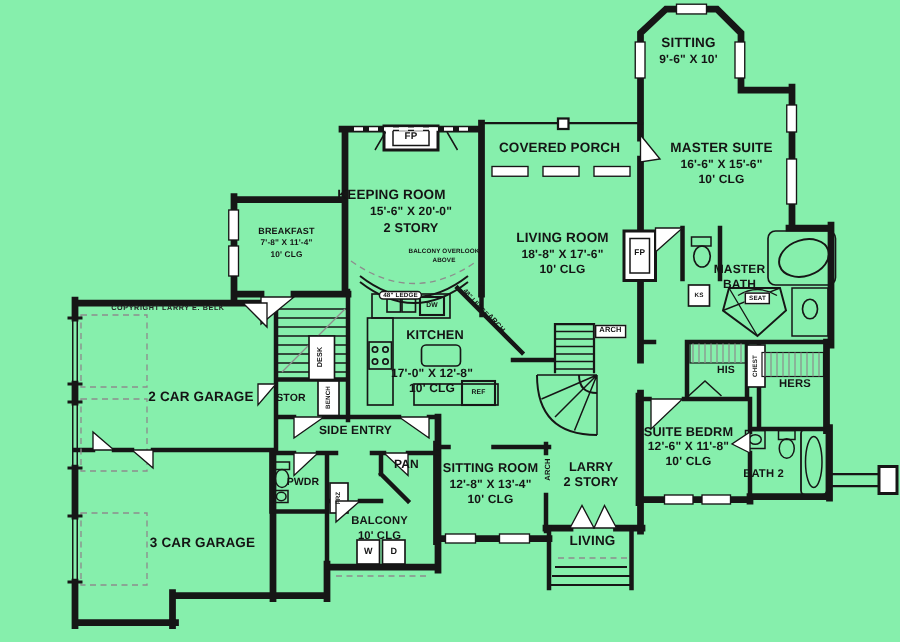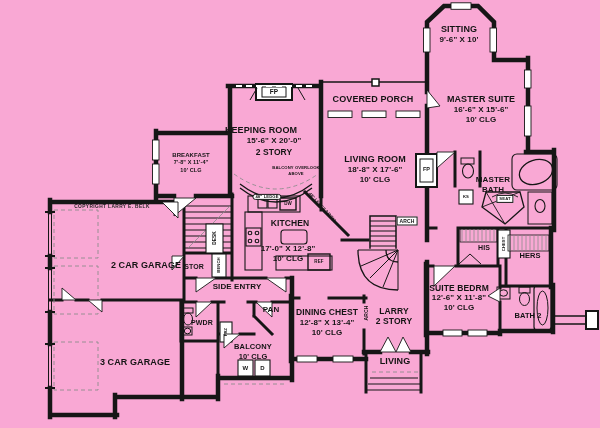--- a/index.html
+++ b/index.html
@@ -1,16 +1,16 @@
 <!DOCTYPE html>
 <html><head>
 <meta charset="utf-8">
 <style>
   html,body{margin:0;padding:0;background:#fff;}
-  #plan{position:relative;width:600px;height:428px;background:#f9a8d4;overflow:hidden;
+  #plan{position:relative;width:600px;height:428px;background:#86efac;overflow:hidden;
         font-family:"Liberation Sans",sans-serif;}
   #plan svg{position:absolute;left:0;top:0;}
   .lbl{position:absolute;transform:translate(-50%,-50%);font-weight:700;color:#141414;
        white-space:nowrap;line-height:1;letter-spacing:0.1px;}
   .v{transform:translate(-50%,-50%) rotate(-90deg);}
   .d48{transform:translate(-50%,-50%) rotate(48deg);}
   .bx{border:1px solid #161616;background:#fff;padding:1px 2px;}
   .rd{border:1px solid #161616;background:#fff;padding:0 2px;border-radius:4px;}
   .cp{font-weight:600;letter-spacing:0.4px;color:#222;}
 </style>
@@ -222,45 +222,45 @@
 <div class="lbl" style="left:375px;top:170px;font-size:8px">18'-8" X 17'-6"</div>
 <div class="lbl" style="left:375px;top:180px;font-size:8px">10' CLG</div>
 
 <div class="lbl" style="left:493px;top:180px;font-size:8px">MASTER</div>
 <div class="lbl" style="left:493px;top:190px;font-size:8px">BATH</div>
 
 <div class="lbl" style="left:290px;top:223px;font-size:8.5px">KITCHEN</div>
 <div class="lbl" style="left:288px;top:249px;font-size:8px">17'-0" X 12'-8"</div>
 <div class="lbl" style="left:288px;top:259px;font-size:8px">10' CLG</div>
 
-<div class="lbl" style="left:146px;top:265px;font-size:9px">2 CAR GARAGE</div>
+<div class="lbl" style="left:134px;top:265px;font-size:9px">2 CAR GARAGE</div>
 <div class="lbl" style="left:135px;top:362px;font-size:9px">3 CAR GARAGE</div>
 
 <div class="lbl" style="left:194px;top:266px;font-size:7px">STOR</div>
 <div class="lbl" style="left:237px;top:287px;font-size:8px">SIDE ENTRY</div>
 <div class="lbl" style="left:202px;top: 322px;font-size:7px">PWDR</div>
 <div class="lbl" style="left:271px;top:310px;font-size:8px">PAN</div>
 
 <div class="lbl" style="left:253px;top:347px;font-size:7.5px">BALCONY</div>
 <div class="lbl" style="left:253px;top:357px;font-size:7.5px">10' CLG</div>
 
-<div class="lbl" style="left:327px;top:312px;font-size:8.5px">DINING CHEST</div>
+<div class="lbl" style="left:327px;top:312px;font-size:8.5px">SITTING ROOM</div>
 <div class="lbl" style="left:327px;top:323px;font-size:8px">12'-8" X 13'-4"</div>
 <div class="lbl" style="left:327px;top:333px;font-size:8px">10' CLG</div>
 
 <div class="lbl" style="left:394px;top:311px;font-size:8.5px">LARRY</div>
 <div class="lbl" style="left:394px;top:321px;font-size:8.5px">2 STORY</div>
 
 <div class="lbl" style="left:395px;top:361px;font-size:9px">LIVING</div>
 
 <div class="lbl" style="left:459px;top:288px;font-size:8.5px">SUITE BEDRM</div>
 <div class="lbl" style="left:459px;top:298px;font-size:8px">12'-6" X 11'-8"</div>
 <div class="lbl" style="left:459px;top:308px;font-size:8px">10' CLG</div>
 
-<div class="lbl" style="left:528px;top:316px;font-size:7.5px">BATH 2</div>
+<div class="lbl" style="left:509px;top:316px;font-size:7.5px">BATH 2</div>
 <div class="lbl" style="left:484px;top:247px;font-size:7px">HIS</div>
 <div class="lbl" style="left:530px;top:256px;font-size:7.5px">HERS</div>
 
 <div class="lbl v" style="left:504px;top:244px;font-size:4.2px">CHEST</div>
 <div class="lbl v" style="left:214.5px;top:238px;font-size:4.8px">DESK</div>
 <div class="lbl v" style="left:219px;top:265px;font-size:4.2px">BENCH</div>
 <div class="lbl v" style="left:226px;top:332px;font-size:4.2px">FRZ</div>
 <div class="lbl v" style="left:366px;top:313px;font-size:5px">ARCH</div>
 
 <div class="lbl bx" style="left:407px;top:221px;font-size:5px">ARCH</div>

